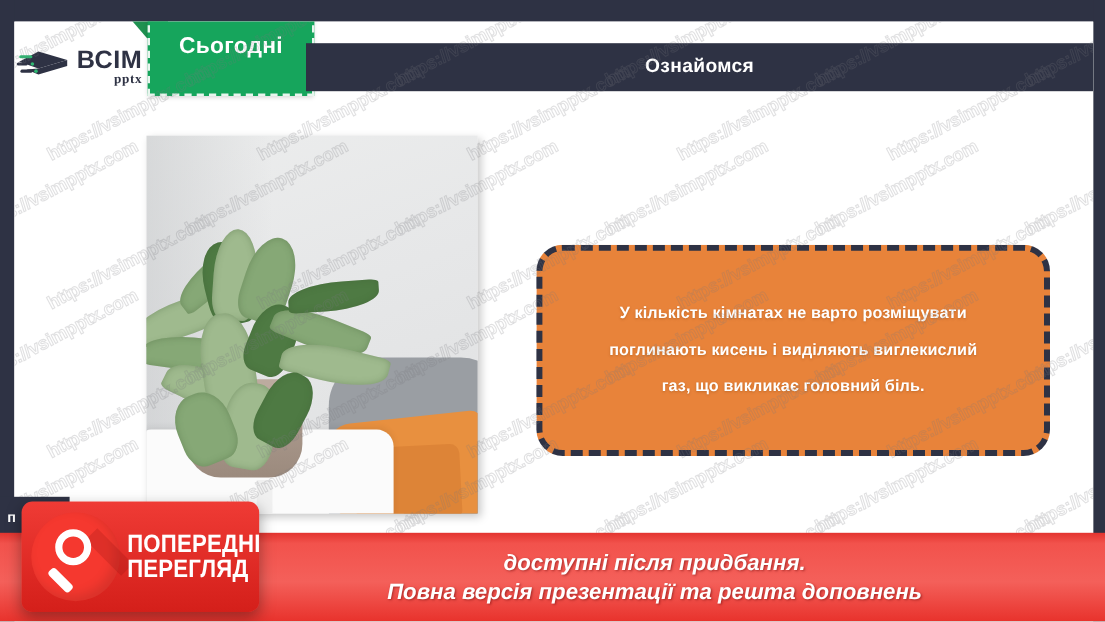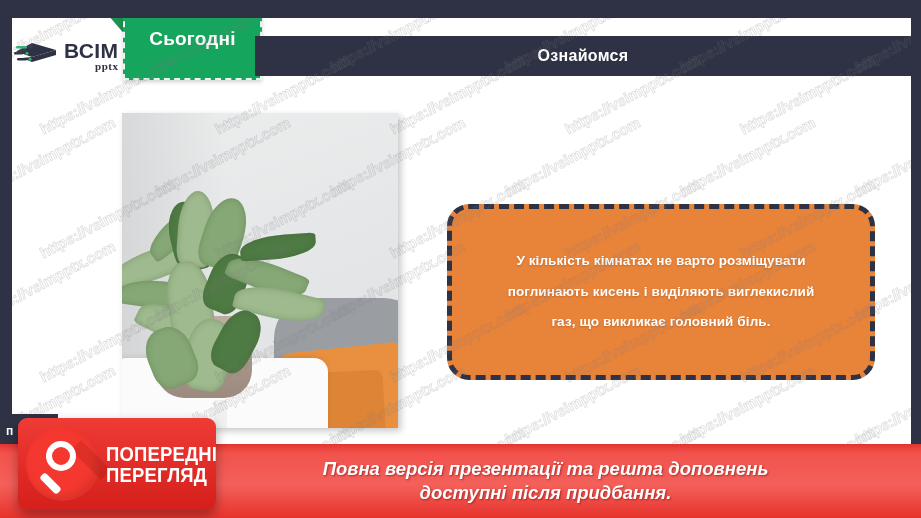--- a/index.html
+++ b/index.html
@@ -293,22 +293,22 @@
       </div>
 
   </div>
 
   <div class="footer-stub">
     <span>п</span>
   </div>
 
   <div class="banner">
     <div class="banner-inner">
+      <div>доступні після придбання.</div>
       <div>Повна версія презентації та решта доповнень</div>
-      <div>доступні після придбання.</div>
     </div>
   </div>
 
   <div class="preview-badge">
     <div class="mag-circle">
       <div class="mag-shadow"></div>
       <div class="mag-glass"></div>
       <div class="mag-handle"></div>
     </div>
     <div class="preview-label">

